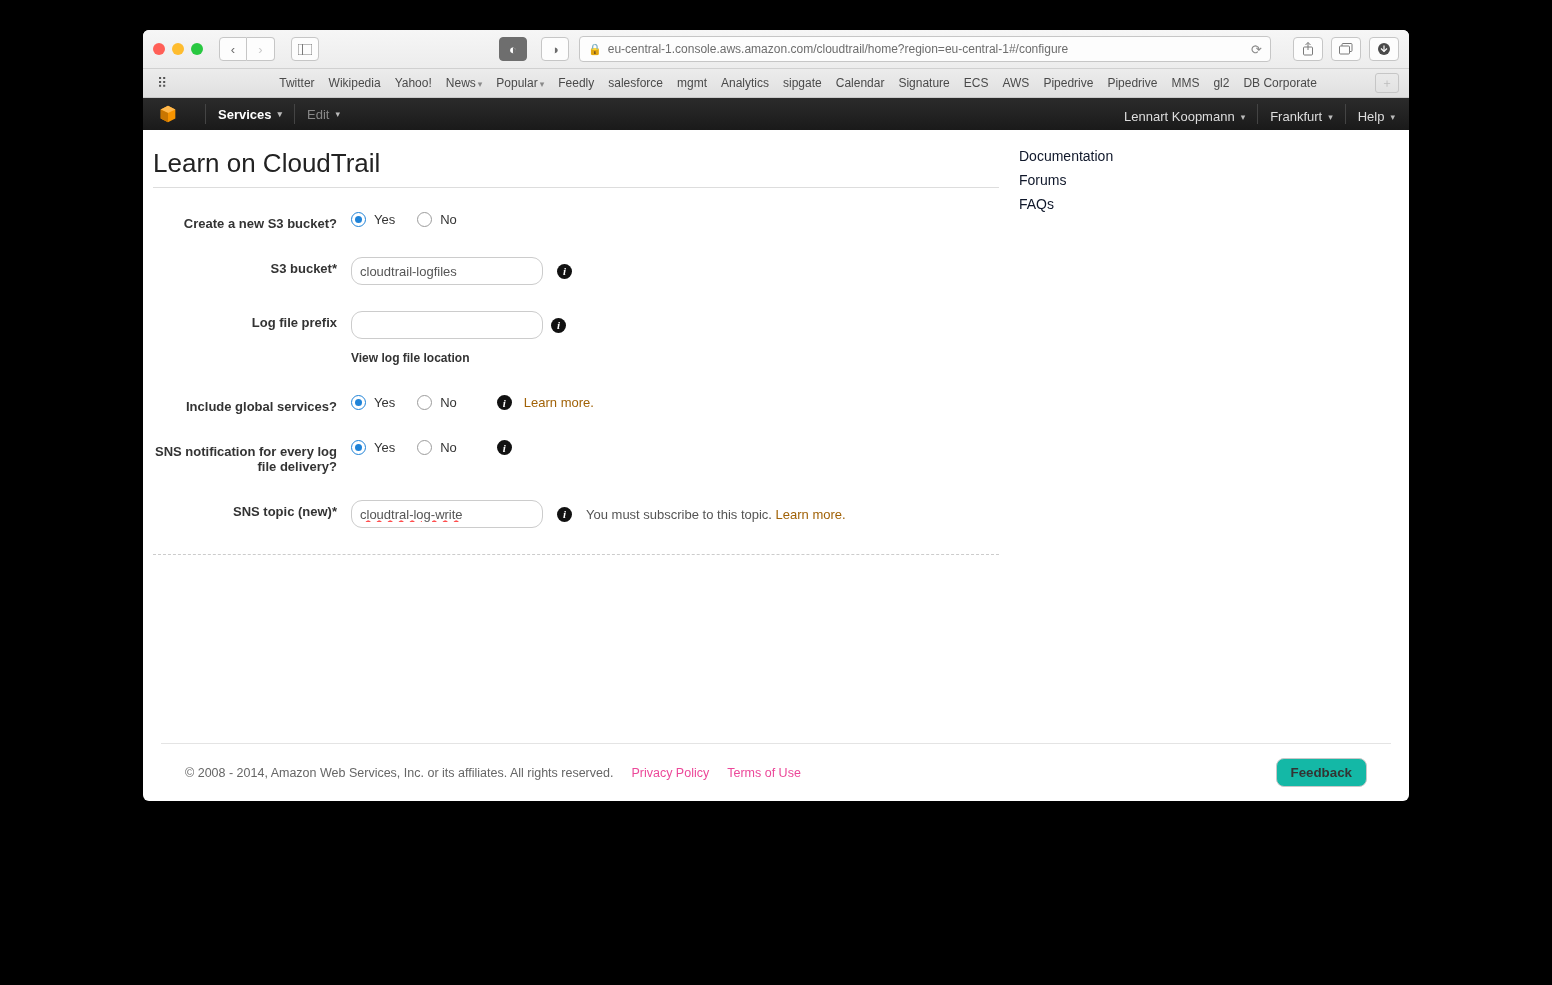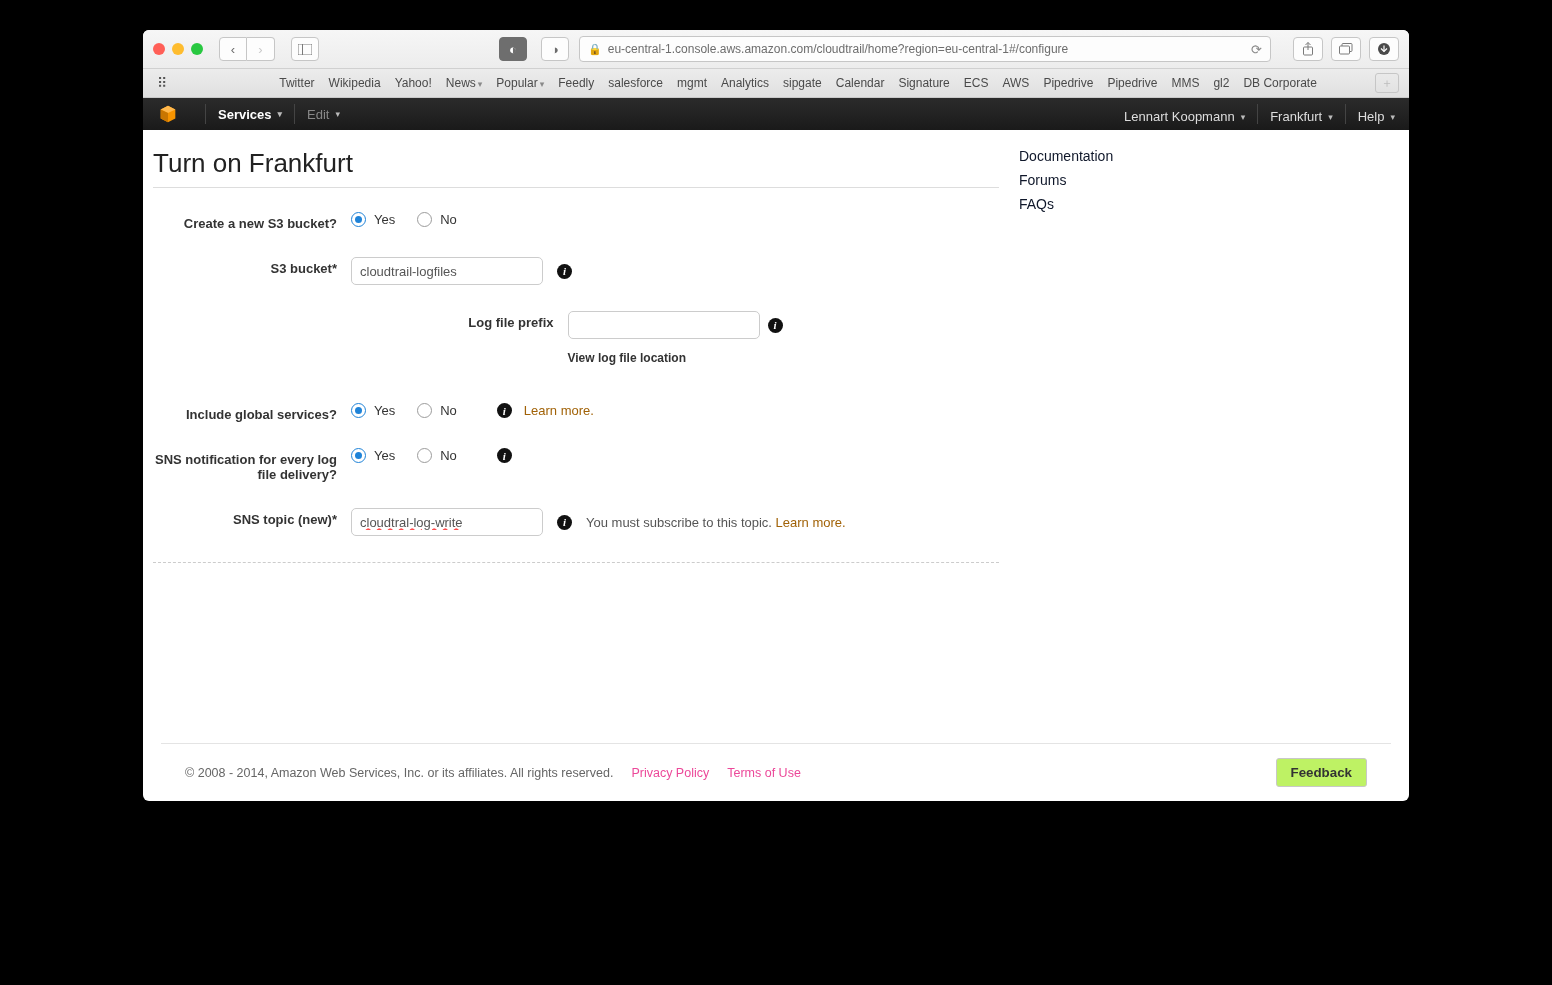--- a/index.html
+++ b/index.html
@@ -141,21 +141,21 @@
     width:15px;height:15px;border:1px solid #9c9c9c;border-radius:50%;
     position:relative; cursor:pointer; background:#fff;
   }
   .radio:checked{ border-color:#1f83d8;}
   .radio:checked::after{
     content:""; position:absolute; inset:3px; border-radius:50%; background:#1f83d8;
   }
   .radio-lbl{ font-size:13px; color:#333; margin-right:14px;}
   .txt{
     width:192px; height:28px;
-    border:1px solid #ccc; border-radius:5px;
+    border:1px solid #ccc; border-radius:11px;
     padding:0 8px; font-size:13px; color:#555;
   }
   .info-icon{
     width:15px; height:15px; display:inline-flex; align-items:center; justify-content:center;
     background:#111; color:#fff; border-radius:50%;
     font-family: Georgia,serif; font-style:italic; font-weight:bold;
     font-size:11px; margin-left:8px; cursor:pointer;
   }
   .sublink{ font-size:12px; font-weight:bold; color:#333; margin:6px 0 0 0;}
   .blue-link{ color:#a16207; text-decoration:none;}
@@ -188,21 +188,21 @@
   .footer{
     border-top:1px solid #e4e4e4;
     display:flex; align-items:center;
     padding:14px 24px;
     font-size:12.5px; color:#666;
     gap:18px;
     margin:0 18px;
   }
   .footer .fb{
     margin-left:auto;
-    background:#bef264; border:1px solid #c8c8c8; border-radius:3px;
+    background:#14b8a6; border:1px solid #c8c8c8; border-radius:8px;
     padding:6px 14px; font-weight:bold; color:#333; cursor:pointer;
   }
   .footer a{ color:#ec4899; text-decoration:none;}
 
   .under-red{ text-decoration: underline wavy #ff4d4d; text-decoration-thickness:1.5px;}
 </style>
 </head>
 <body>
 
 <div class="window">
@@ -319,21 +319,21 @@
       <span class="aws-item">
         <span>Help</span>
           <span class="caret">▾</span>
       </span>
     </span>
   </div>
 
   <div class="content">
     <div class="page">
       <div class="main">
-        <h1>Turn on Frankfurt</h1>
+        <h1>Learn on CloudTrail</h1>
 
         <div class="form-row">
           <div class="lbl">Create a new S3 bucket?</div>
           <div class="ctl">
             <span class="radio-set">
               <input type="radio" class="radio" checked="" style="">
               <span class="radio-lbl">Yes</span>
               <input type="radio" class="radio" style="">
               <span class="radio-lbl">No</span>
             </span>
@@ -341,21 +341,21 @@
         </div>
 
         <div class="form-row">
           <div class="lbl">S3 bucket*</div>
           <div class="ctl">
             <input class="txt" value="cloudtrail-logfiles" style="">
             <span class="info-icon">i</span>
           </div>
         </div>
 
-        <div class="form-row" style="margin-bottom:16px;justify-content:center;">
+        <div class="form-row" style="margin-bottom:8px;">
           <div class="lbl">Log file prefix</div>
           <div class="ctl" style="flex-direction:column; align-items:flex-start;">
             <div style="display:flex; align-items:center;">
               <input class="txt" value="" style="">
               <span class="info-icon">i</span>
             </div>
             <div class="sublink">View log file location</div>
           </div>
         </div>
 

